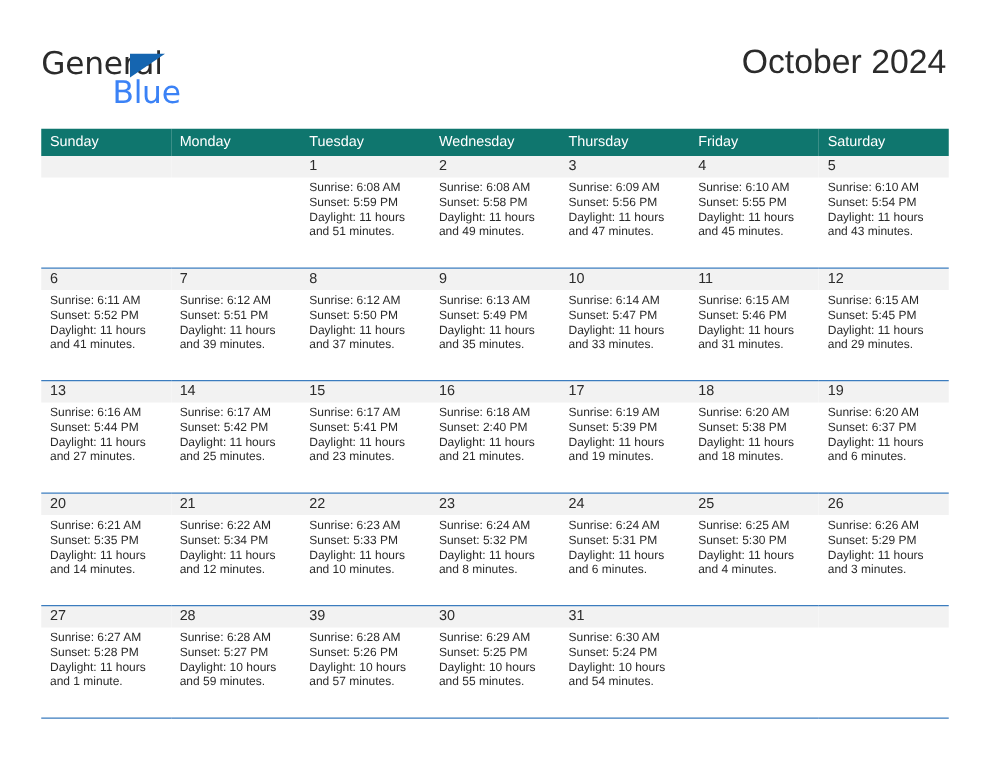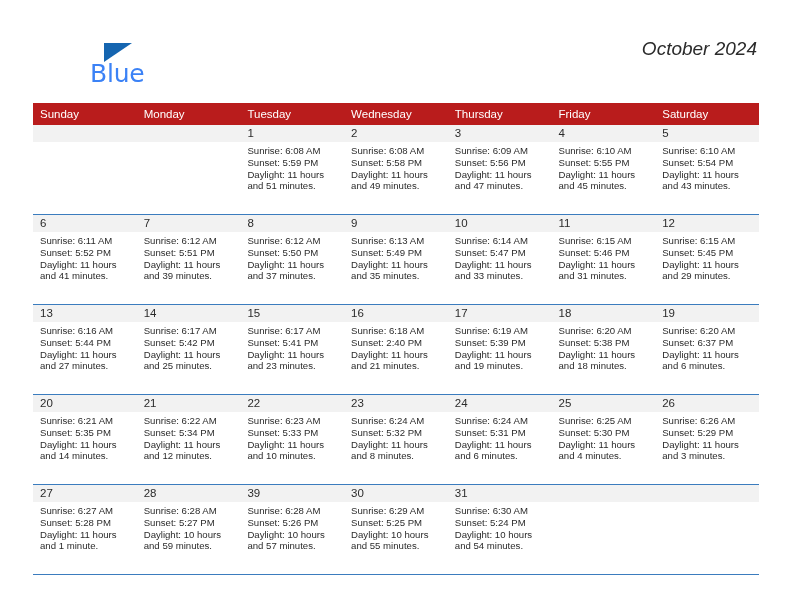--- a/index.html
+++ b/index.html
@@ -60,48 +60,47 @@
     color: #3b82f6;
     font-family: "DejaVu Sans", sans-serif;
   }
   .title-block {
     position: absolute;
     right: 35px;
     top: 33px;
     text-align: right;
   }
   .cal-title {
-    font-size: 19px;
+    font-size: 27px;
     color: #2b2b2b;
     font-family: "Liberation Sans", sans-serif;
     font-weight: normal;
     line-height: 32px;
     white-space: nowrap;
-    font-style: italic;
   }
   .cal-subtitle {
     margin-top: 6px;
     font-size: 15px;
     color: #2b2b2b;
     font-family: "Liberation Sans", sans-serif;
     line-height: 18px;
     white-space: nowrap;
   }
 
   
   .cal {
     position: absolute;
     left: 33px;
     top: 103px;
     width: 726px;
     border-collapse: collapse;
     table-layout: fixed;
   }
   .cal th {
-    background: #b91c1c;
+    background: #0f766e;
     color: #ffffff;
     font-size: 11.5px;
     font-weight: normal;
     text-align: left;
     padding: 5px 0 5px 7px;
     height: 12px;
     border: none;
     font-family: "Liberation Sans", sans-serif;
   }
   .cal td {
@@ -144,20 +143,21 @@
   }
 </style>
 </head>
 <body>
 
 <div class="page">
 
   <div class="top">
 
     <div class="logo">
+      <span class="logo-general">General</span>
       <span class="logo-tri"></span>
       <span class="logo-blue">Blue</span>
     </div>
 
     <div class="title-block">
       <div class="cal-title">October 2024</div>
     </div>
 
   </div>
 

